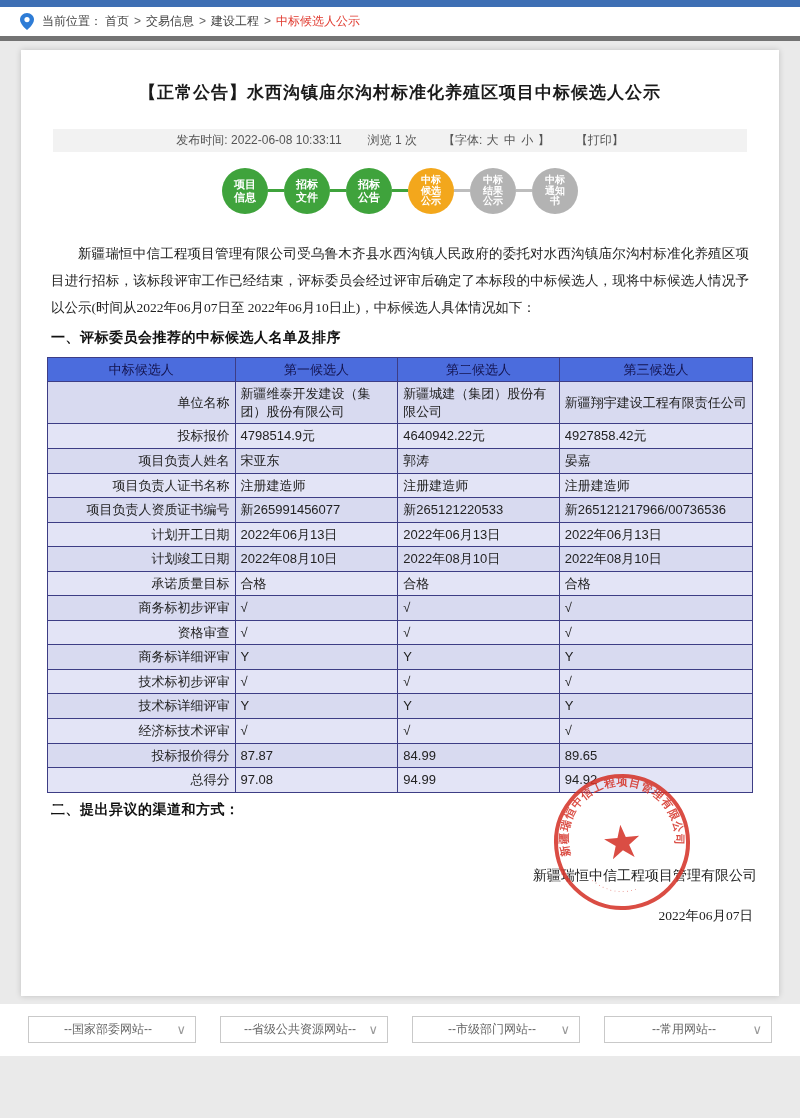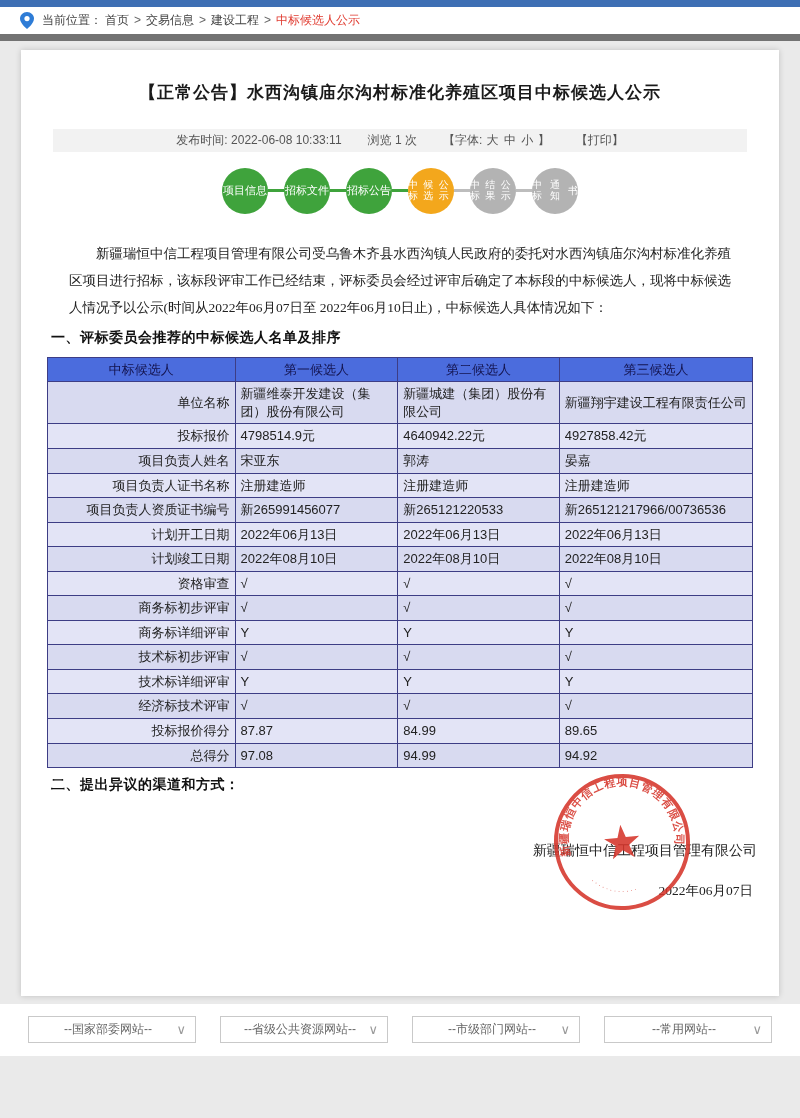--- a/index.html
+++ b/index.html
@@ -4,21 +4,21 @@
 <style>
   * { margin:0; padding:0; box-sizing:border-box; }
   html,body { width:800px; }
   body {
     width:800px; height:1118px; background:#eaeaea; overflow:hidden;
     font-family:"Liberation Sans","DejaVu Sans",sans-serif; position:relative;
   }
   .topbar { height:7px; background:#3e6fb4; }
   .crumbbar {
     background:#fff; height:34px; display:flex; align-items:center;
-    padding-left:20px; font-size:12px; color:#444; border-bottom:7px solid #737373;
+    padding-left:20px; font-size:12px; color:#444; border-bottom:5px solid #737373;
   }
   .crumbbar .pin { margin-right:8px; display:inline-flex; }
   .crumb a { color:#444; text-decoration:none; margin:0 3px; cursor:pointer; }
   .crumb .sep { color:#666; margin:0 2px; }
   .crumb .current { color:#e03a2f; margin-left:3px; }
 
   .card {
     width:758px; margin:9px auto 0; background:#fff; min-height:946px;
     box-shadow:0 0 6px rgba(0,0,0,.18); position:relative; padding:1px 0;
   }
@@ -30,28 +30,28 @@
   .metabar {
     margin:24px 32px 0; background:#f2f2f2; height:23px; display:flex;
     align-items:center; justify-content:center; gap:26px; font-size:12px; color:#555;
   }
   .metabar .fs-link { cursor:pointer; margin:0 1px; }
   .metabar .print { cursor:pointer; }
 
   .steps { margin:16px 0 0; display:flex; align-items:center; justify-content:center; }
   .step-circle {
     width:46px; height:46px; border-radius:50%; color:#fff; display:flex;
-    flex-direction:row; align-items:center; justify-content:center;
-    font-size:11px; font-weight:normal; line-height:1.15; flex:0 0 auto; text-align:left;
+    flex-direction:column; align-items:center; justify-content:center;
+    font-size:11px; font-weight:bold; line-height:1.15; flex:0 0 auto; text-align:center;
   }
   .step-circle.small-text { font-size:10px; line-height:1.05; }
   .connector { width:16px; height:3px; flex:0 0 auto; }
 
   .intro {
-    margin:26px 48px 0; font-size:13.5px; line-height:27px; color:#222;
+    margin:26px 30px 0; font-size:13.5px; line-height:27px; color:#222;
     text-indent:2em; font-family:"Liberation Serif","DejaVu Serif",serif;
     text-align:justify;
   }
   .sec-heading {
     margin:8px 0 0 30px; font-size:14px; font-weight:bold; color:#111;
     font-family:"Liberation Serif","DejaVu Serif",serif; letter-spacing:.5px;
   }
 
   table.bid {
     width:706px; margin:10px auto 8px; border-collapse:collapse;
@@ -224,27 +224,33 @@
           <td>2022年06月13日</td>
           <td>2022年06月13日</td>
         </tr>
         <tr>
           <th>计划竣工日期</th>
           <td>2022年08月10日</td>
           <td>2022年08月10日</td>
           <td>2022年08月10日</td>
         </tr>
         <tr>
+          <th>承诺质量目标</th>
+          <td>合格</td>
+          <td>合格</td>
+          <td>合格</td>
+        </tr>
+        <tr>
+          <th>商务标初步评审</th>
+          <td>√</td>
+          <td>√</td>
+          <td>√</td>
+        </tr>
+        <tr>
           <th>资格审查</th>
-          <td>√</td>
-          <td>√</td>
-          <td>√</td>
-        </tr>
-        <tr>
-          <th>商务标初步评审</th>
           <td>√</td>
           <td>√</td>
           <td>√</td>
         </tr>
         <tr>
           <th>商务标详细评审</th>
           <td>Y</td>
           <td>Y</td>
           <td>Y</td>
         </tr>

